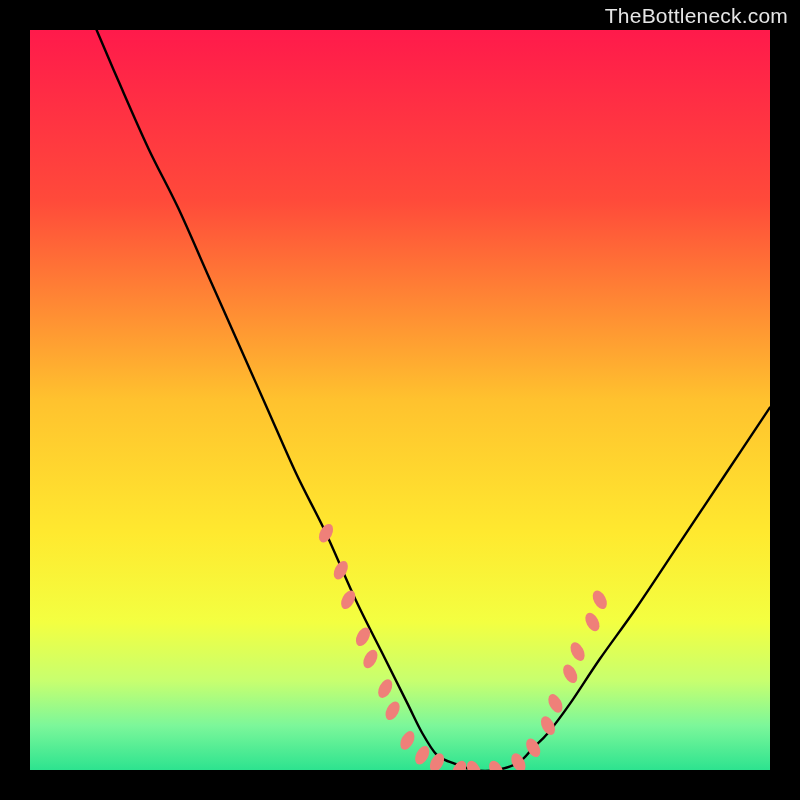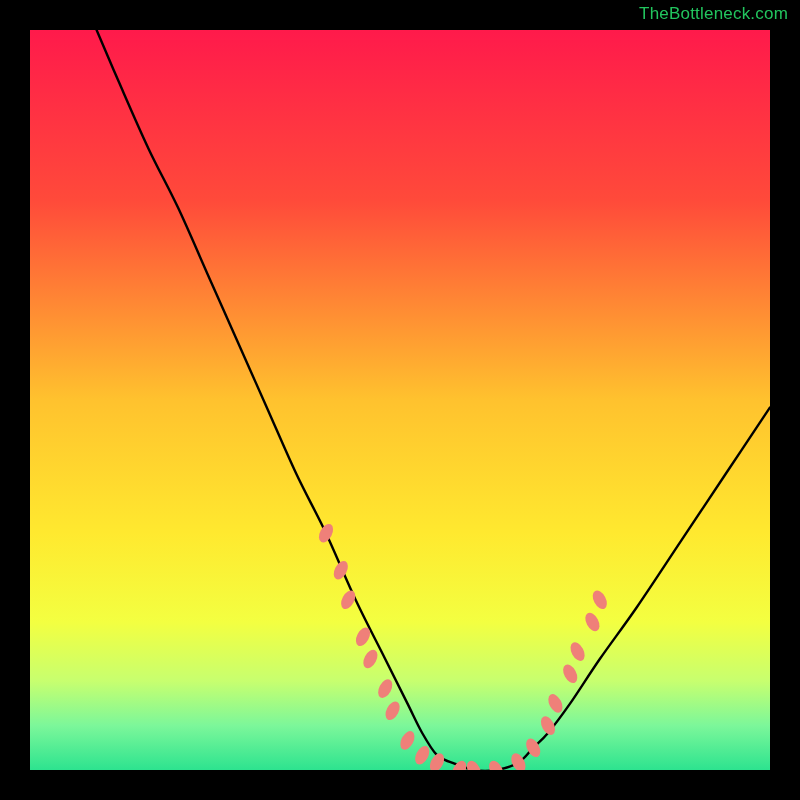--- a/index.html
+++ b/index.html
@@ -16,22 +16,22 @@
     left: 0;
     top: 0;
     width: 800px;
     height: 800px;
     box-sizing: border-box;
   }
   .watermark {
     position: absolute;
     top: 4px;
     right: 12px;
-    color: #22c55e;
-    font-size: 17px;
+    color: #e5e5e5;
+    font-size: 21px;
     font-weight: 500;
     letter-spacing: 0.2px;
     user-select: none;
   }
   .plot-area {
     position: absolute;
     left: 30px;
     top: 30px;
     width: 740px;
     height: 740px;

